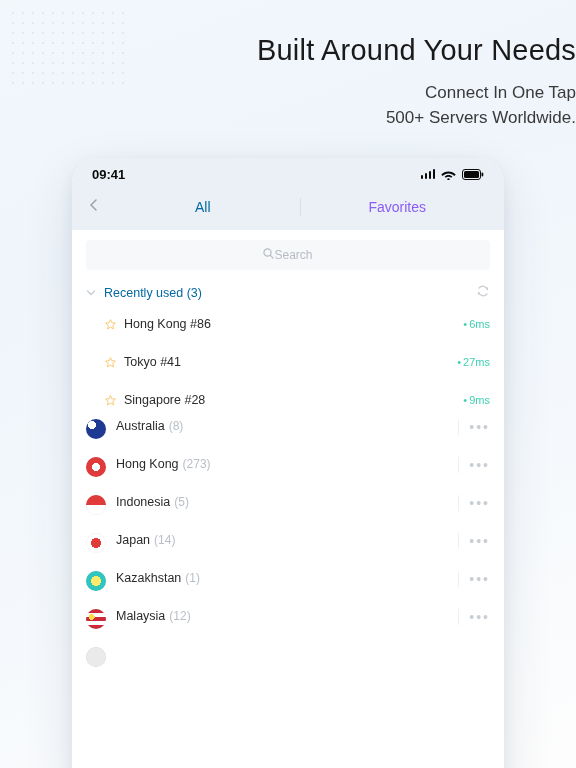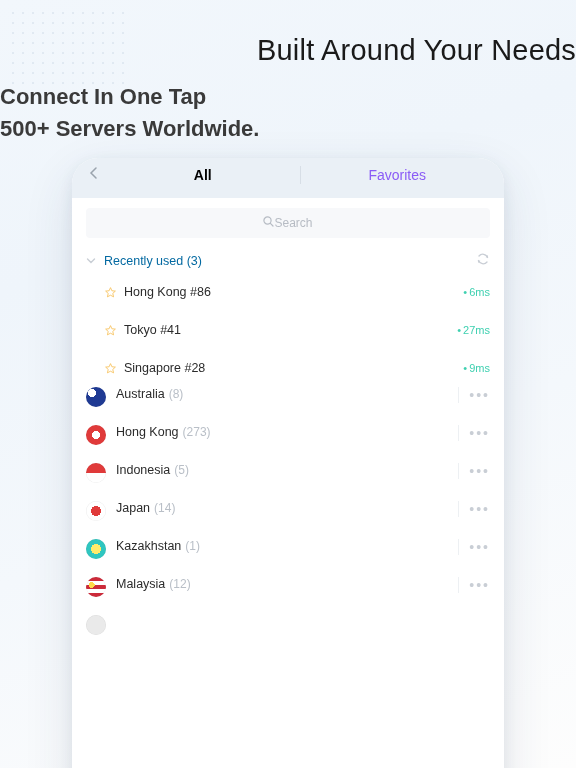--- a/index.html
+++ b/index.html
@@ -19,26 +19,26 @@
   }
   .headline {
     text-align: right;
     padding-top: 34px;
     font-size: 29px;
     font-weight: 400;
     color: #1a1a1a;
     letter-spacing: .2px;
   }
   .subhead {
-    text-align: left;
+    text-align: right;
     margin-top: 14px;
-    font-size: 22px;
+    font-size: 17px;
     line-height: 1.45;
     color: #3a3a3a;
-    font-weight: 700;
+    font-weight: 400;
   }
 
   .device {
     position: absolute;
     left: 50%; transform: translateX(-50%);
     top: 158px;
     width: 432px;
     height: 700px;
     background: #fff;
     border-radius: 26px;
@@ -75,21 +75,21 @@
   .back {
     width: 24px; text-align:center;
     color:#8a94a0; font-size:16px;
   }
   .tab {
     flex:1; text-align:center;
     font-size: 14px;
     color:#8b5cf6;
     position: relative;
   }
-  .tab.active { color:#000000; font-weight:700; }
+  .tab.active { color:#0369a1; font-weight:400; }
   .tabdiv {
     width:1px; height:18px; background:#d7dee6;
   }
 
   .content {
     flex:1;
     padding: 10px 14px 0 14px;
     overflow: hidden;
   }
   .searchbox {
@@ -171,20 +171,43 @@
 <div class="dots"></div>
 
 <div class="headline">Built Around Your Needs</div>
 <div class="subhead">
   <div>Connect In One Tap</div>
   <div>500+ Servers Worldwide.</div>
 </div>
 
 <div class="device">
 
+  <div class="statusbar">
+    <span>09:41</span>
+    <span class="status-right">
+      <span class="sig">
+          <i></i>
+          <i></i>
+          <i></i>
+          <i></i>
+        </span>
+      <span class="wifi">
+        <svg width="15" height="11" viewBox="0 0 15 11">
+            <path fill="#0a0a0a" d="M7.5 9.2a1.2 1.2 0 100 2.4 1.2 1.2 0 000-2.4zm0-3.3c-1.5 0-2.9.6-3.9 1.6l1.3 1.3c.7-.7 1.6-1.1 2.6-1.1s1.9.4 2.6 1.1l1.3-1.3c-1-1-2.4-1.6-3.9-1.6zm0-3.3C4.7 2.6 2.2 3.7.3 5.6l1.3 1.3C3.2 5.3 5.3 4.4 7.5 4.4s4.3.9 5.9 2.5l1.3-1.3C12.8 3.7 10.3 2.6 7.5 2.6z"></path>
+          </svg>
+      </span>
+      <span class="batt">
+        <svg width="22" height="11" viewBox="0 0 22 11">
+            <rect x="0.5" y="0.5" width="18" height="10" rx="2.5" fill="none" stroke="#0a0a0a"></rect>
+            <rect x="2" y="2" width="15" height="7" rx="1.5" fill="#0a0a0a"></rect>
+            <rect x="19.5" y="3.5" width="1.8" height="4" rx="1" fill="#0a0a0a"></rect>
+          </svg>
+      </span>
+    </span>
+  </div>
 
   <div class="tabs">
     <div class="back">
       <svg width="10" height="14" viewBox="0 0 10 14">
           <path fill="none" stroke="#9aa3ad" stroke-width="1.5" stroke-linecap="round" d="M7 2 2 7l5 5"></path>
         </svg>
     </div>
     <div class="tab active">All</div>
     <div class="tabdiv"></div>
     <div class="tab">Favorites</div>

